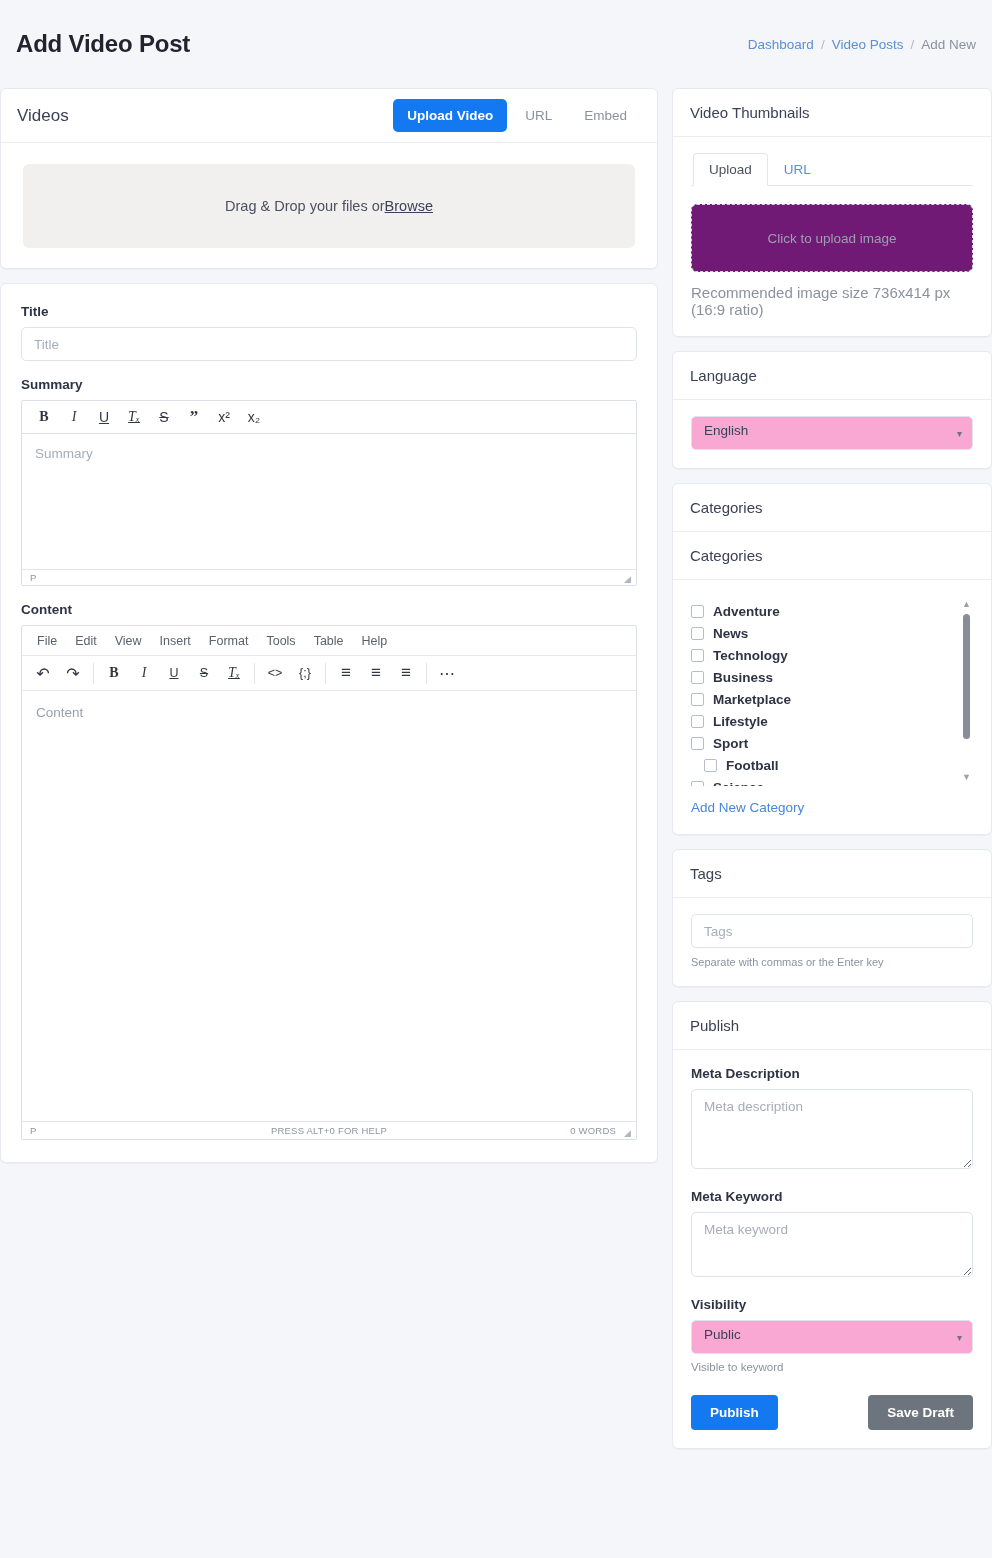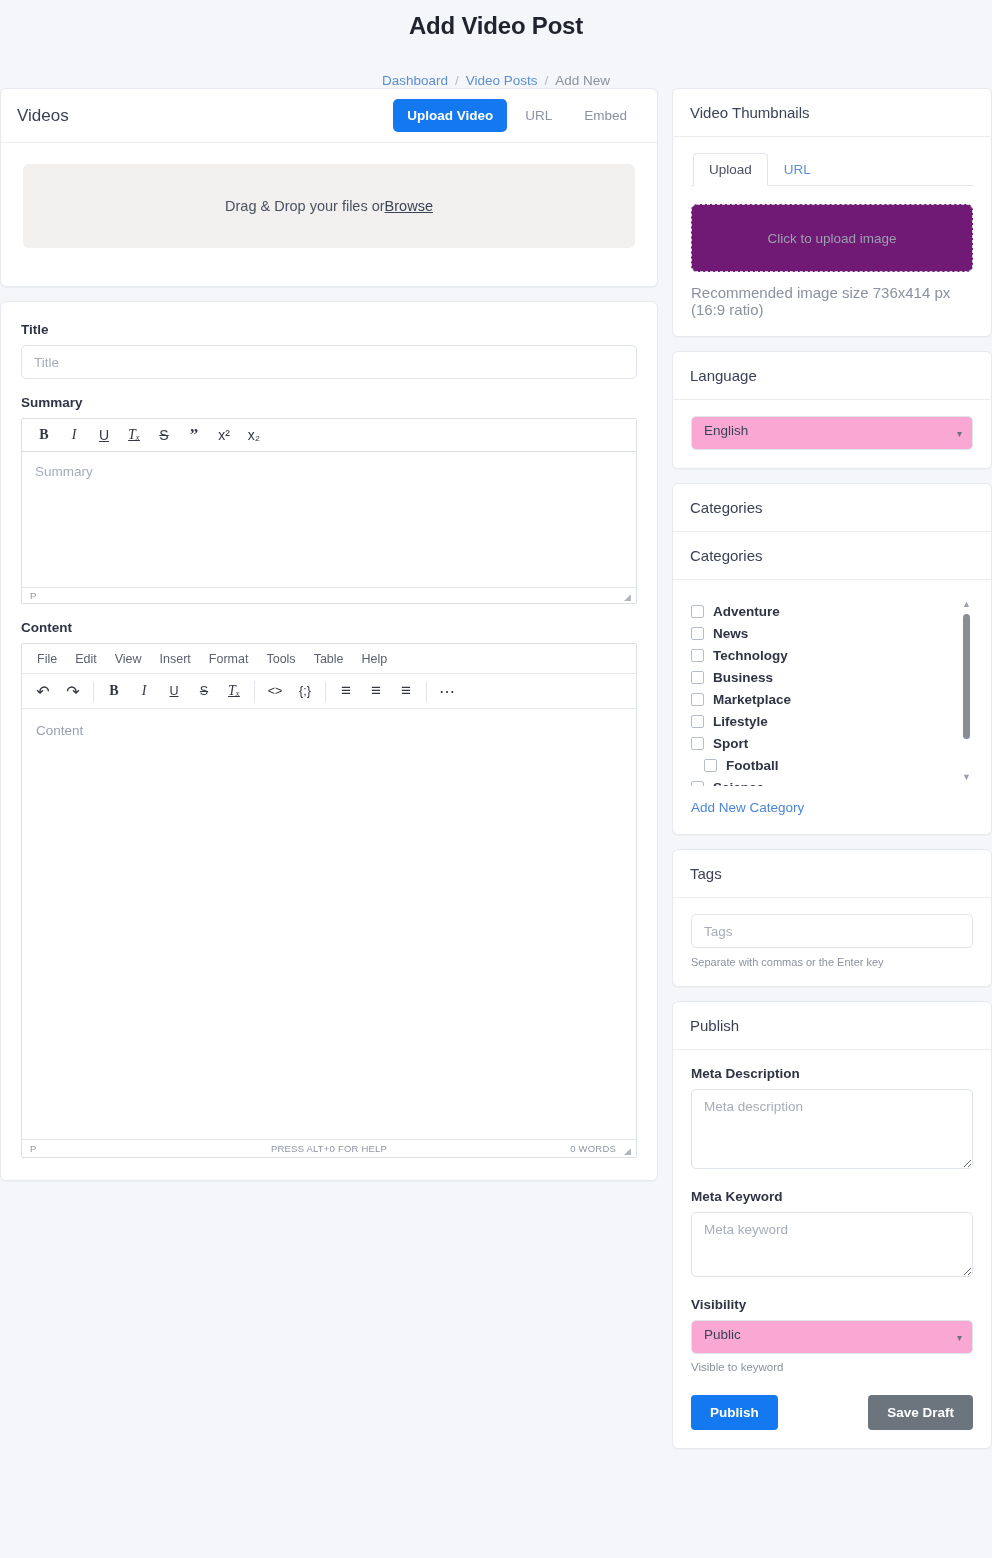--- a/index.html
+++ b/index.html
@@ -13,22 +13,21 @@
     overflow: hidden;
     position: relative;
   }
 
   
   .page-head {
     height: 88px;
     display: flex;
     align-items: center;
     justify-content: space-between;
-    padding: 12px 16px 0 16px;
-    flex-direction: column;
+    padding: 0 16px 0 16px;
   }
   .page-title {
     font-size: 24px;
     font-weight: bold;
     color: #21242e;
     letter-spacing: -0.2px;
   }
   .breadcrumb {
     font-size: 13.5px;
     color: #9aa1ae;
@@ -91,21 +90,21 @@
     border-radius: 6px;
     height: 84px;
     display: flex;
     align-items: center;
     justify-content: center;
     font-size: 14.5px;
     color: #4b5160;
     margin: 0;
   }
   .dropzone .browse { text-decoration: underline; color: #3b4256; cursor: pointer; font-weight: 500; }
-  .videos-body { padding: 21px 22px 38px 22px; }
+  .videos-body { padding: 21px 22px 20px 22px; }
 
   
   .field-label {
     font-size: 13.5px;
     font-weight: bold;
     color: #2f3445;
     display: block;
     margin-bottom: 8px;
   }
   .text-input {

